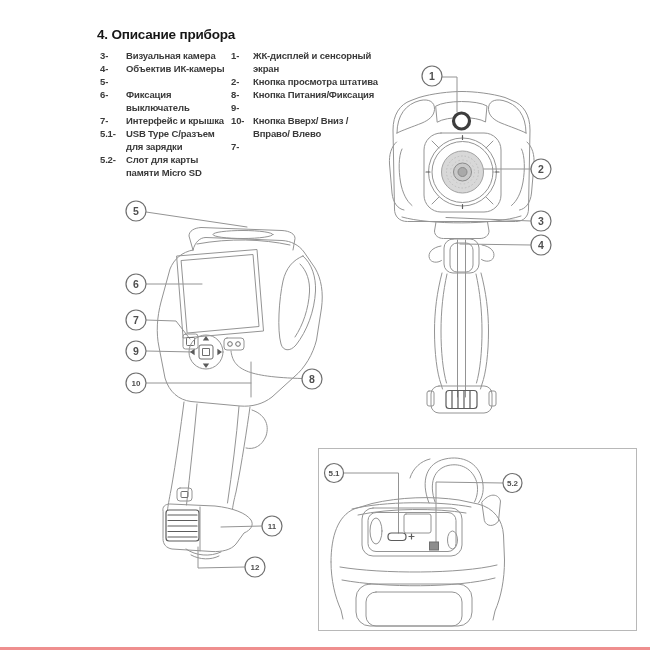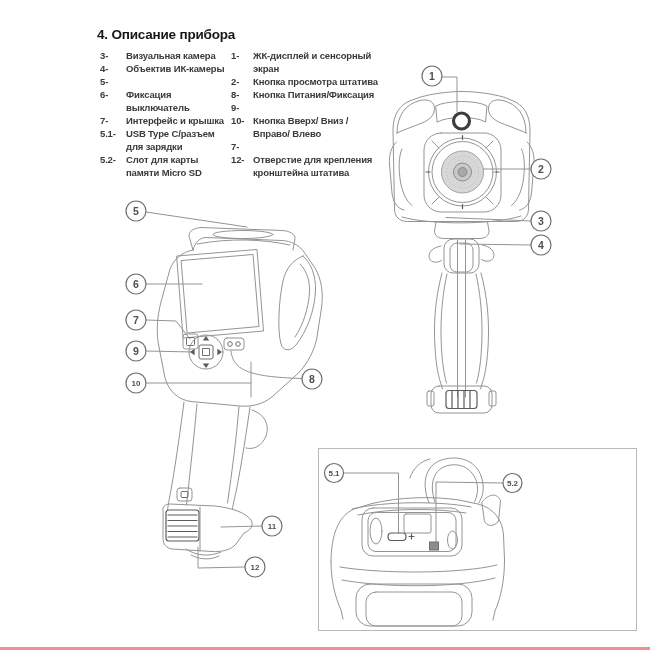--- a/index.html
+++ b/index.html
@@ -86,24 +86,20 @@
   <div class="li">
       <span class="num">9-</span>
     </div>
   <div class="li">
       <span class="num">10-</span>
       <span class="txt">Кнопка Вверх/ Вниз /Вправо/ Влево</span>
     </div>
   <div class="li">
       <span class="num">7-</span>
     </div>
-  <div class="li">
-      <span class="num">12-</span>
-      <span class="txt">Отверстие для крепления кронштейна штатива</span>
-    </div>
 </div>
 
 <svg width="650" height="650" viewBox="0 0 650 650">
 
   <g>
 
     <path class="ln" d="M146,212 L247,227"></path>
     <path class="ln" d="M146,284 L202,284"></path>
     <path class="ln" d="M146,320 L176,321 L190,339"></path>
     <path class="ln" d="M146,351 L193,352"></path>

